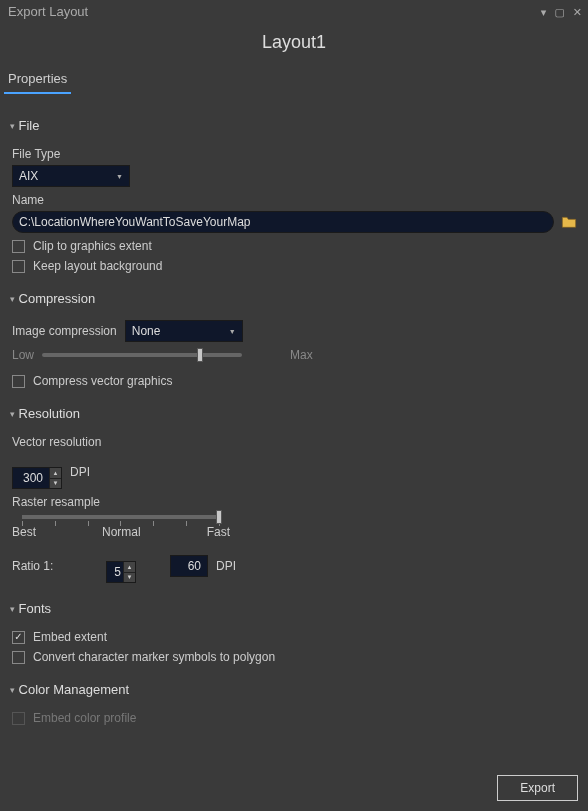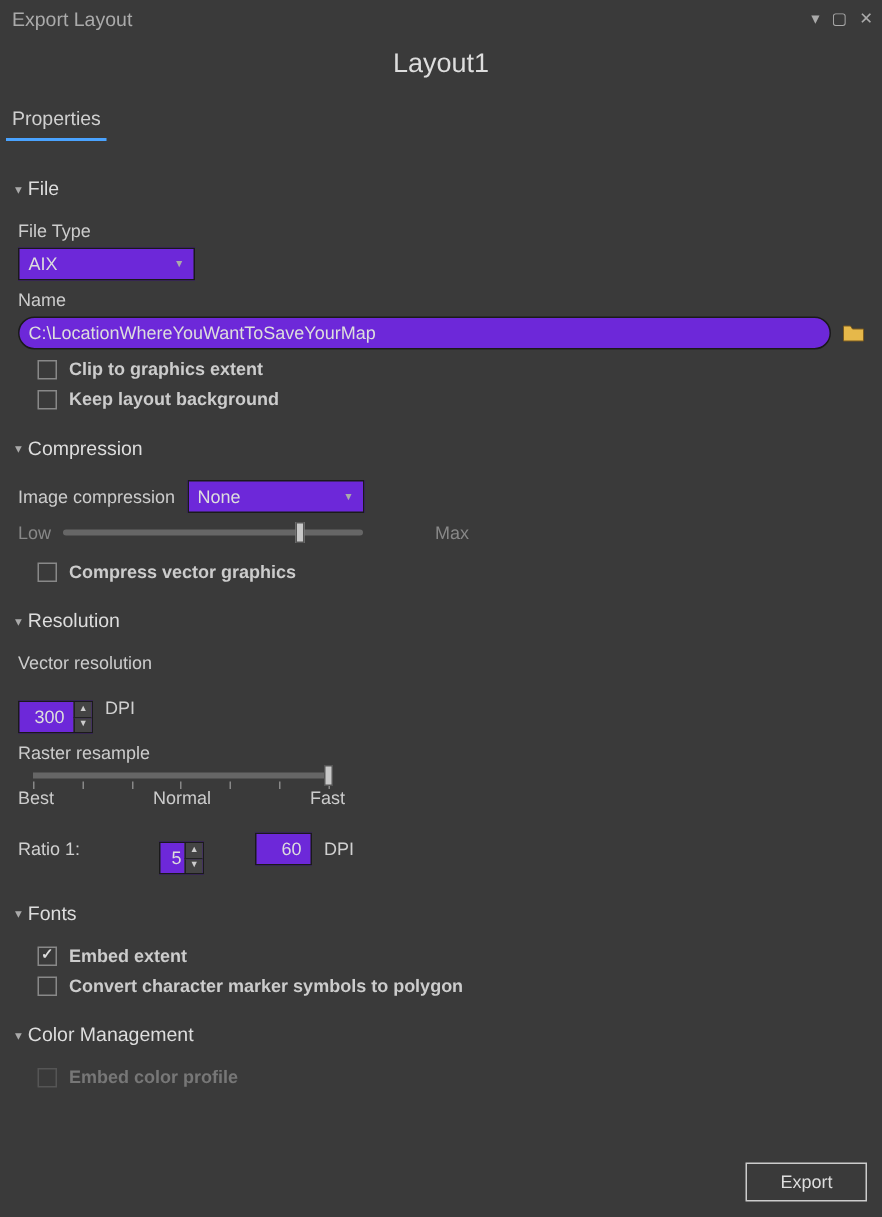--- a/index.html
+++ b/index.html
@@ -7,21 +7,20 @@
   background: #3a3a3a;
   color: #d0d0d0;
   font-family: "Segoe UI", Arial, sans-serif;
   font-size: 12px;
   width: 588px;
   height: 811px;
   overflow: hidden;
 }
 .titlebar {
   display: flex;
-  align-items: center;
   justify-content: space-between;
   padding: 4px 6px 2px 8px;
   height: 22px;
 }
 .titlebar .title { color: #aaa; font-size: 13px; }
 .win-controls { display: flex; gap: 8px; align-items: center; }
 .win-controls span { color: #aaa; font-size: 11px; cursor: default; }
 .subtitle {
   text-align: center;
   color: #ddd;
@@ -55,21 +54,21 @@
 }
 .section-body {
   padding: 2px 0 0 2px;
 }
 .label {
   color: #ccc;
   font-size: 12px;
   margin: 6px 0 4px 0;
 }
 .select, .textinput, .numinput {
-  background: #6d28d9;
+  background: #0f172a;
   border: 1px solid #1a1a1a;
   color: #ddd;
   font-size: 12px;
   padding: 3px 6px;
   height: 22px;
 }
 .select {
   display: flex;
   align-items: center;
   justify-content: space-between;
@@ -85,22 +84,21 @@
 .name-row .textinput { flex: 1; border-radius: 11px; }
 .folder-icon {
   width: 18px; height: 16px;
   display: flex; align-items: center; justify-content: center;
 }
 .folder-icon svg { width: 16px; height: 14px; }
 .checkrow {
   display: flex;
   align-items: center;
   gap: 8px;
-  margin: 6px 13px;
-  font-weight: bold;
+  margin: 6px 0;
 }
 .checkbox {
   width: 13px; height: 13px;
   border: 1px solid #888;
   background: #3a3a3a;
   display: flex;
   align-items: center;
   justify-content: center;
   font-size: 10px;
   color: #ddd;

